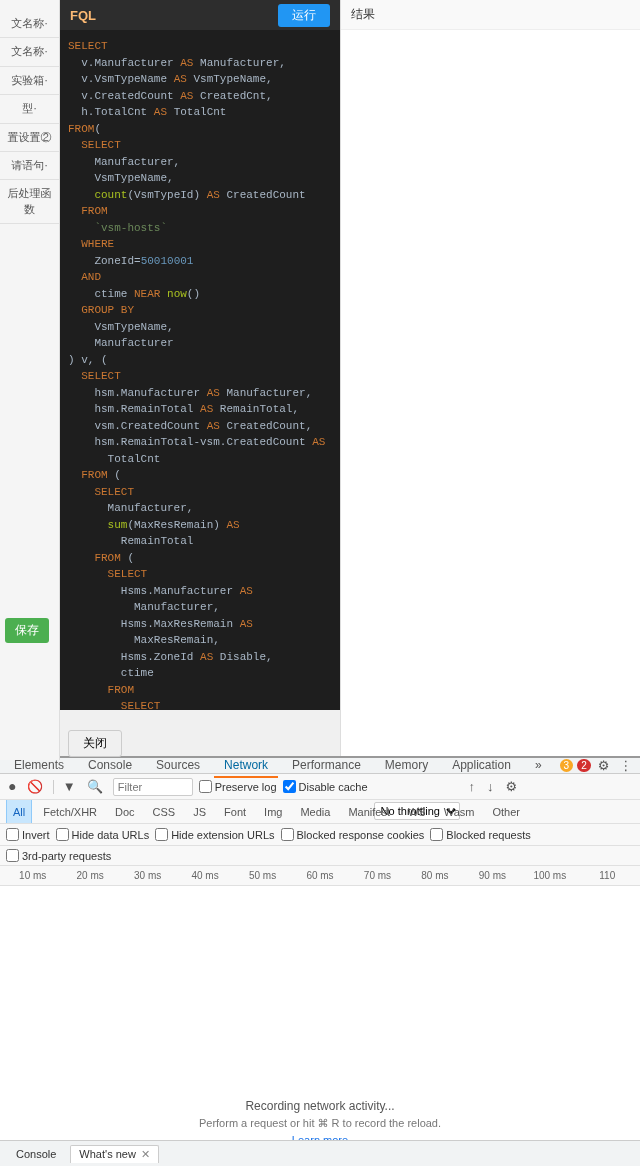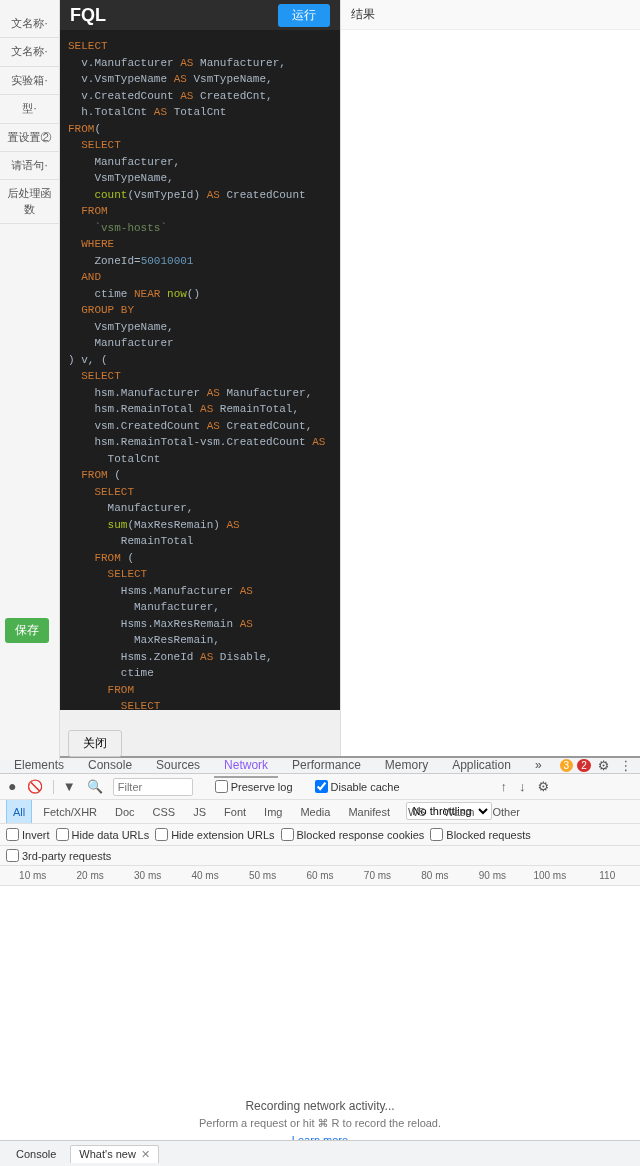--- a/index.html
+++ b/index.html
@@ -75,22 +75,22 @@
       width: 280px;
       height: 30px;
       background: #2d2d2d;
       display: flex;
       align-items: center;
       justify-content: space-between;
       padding: 0 10px;
       z-index: 15;
     }
     .fql-label {
-      color: #ffffff;
-      font-size: 18px;
+      color: #fdba74;
+      font-size: 13px;
       font-weight: bold;
     }
     .run-button {
       background: #2196f3;
       color: white;
       border: none;
       padding: 3px 14px;
       font-size: 12px;
       border-radius: 3px;
       cursor: pointer;
@@ -163,22 +163,22 @@
     }
     .dt-tab {
       padding: 4px 10px;
       font-size: 12px;
       color: #555;
       cursor: pointer;
       border-bottom: 2px solid transparent;
       white-space: nowrap;
     }
     .dt-tab.active {
-      color: #8b5cf6;
-      border-bottom: 2px solid #a3a3a3;
+      color: #0369a1;
+      border-bottom: 2px solid #f97316;
     }
     .dt-tab-spacer {
       flex: 1;
     }
 
     
     .devtools-toolbar {
       display: flex;
       align-items: center;
       background: #f8f8f8;
@@ -206,21 +206,20 @@
       width: 80px;
     }
 
     .toolbar-checkbox {
       font-size: 11px;
       color: #333;
       display: flex;
       align-items: center;
       gap: 3px;
       white-space: nowrap;
-      margin-left: 16px;
     }
     .toolbar-checkbox input { margin: 0; }
 
     .throttle-select {
       font-size: 11px;
       border: 1px solid #ccc;
       border-radius: 2px;
       padding: 1px 2px;
       background: #fff;
       margin-top: 48px;

